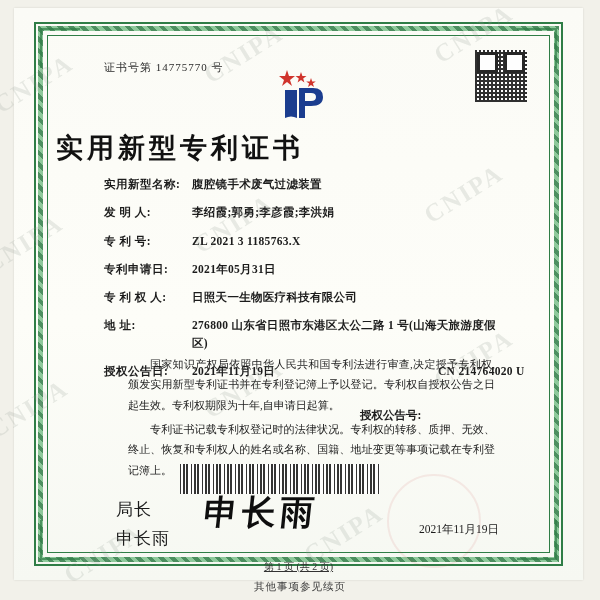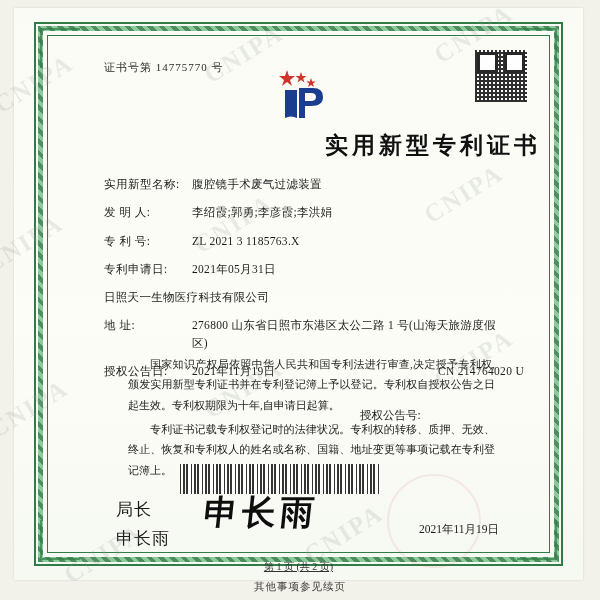--- a/index.html
+++ b/index.html
@@ -74,30 +74,30 @@
   }
   .qr::before{left:2px;top:2px;}
   .qr::after{right:2px;top:2px;}
 
   
   .emblem{
     position:absolute;left:50%;top:24px;transform:translateX(-50%);
     width:120px;height:56px;
   }
   .title{
-    position:absolute;left:0;right:0;top:86px;text-align:right;
-    font-family:"Liberation Serif","DejaVu Serif",serif;
-    font-size:23px;font-weight:bold;color:#111;letter-spacing:4px;
+    position:absolute;left:0;right:0;top:86px;text-align:left;
+    font-family:"Liberation Serif","DejaVu Serif",serif;
+    font-size:27px;font-weight:bold;color:#111;letter-spacing:4px;
   }
 
   
   .fields{
     position:absolute;left:48px;right:40px;top:132px;
     font-family:"Liberation Serif","DejaVu Serif",serif;
-    font-size:11.5px;color:#1c1c1c;
+    font-size:11.5px;color:#1c1c1c;font-weight:bold;
   }
   .frow{display:flex;align-items:flex-start;margin-bottom:11px;line-height:1.5;}
   .flabel{width:88px;flex:0 0 88px;letter-spacing:0.5px;}
   .fval{flex:1;letter-spacing:0.3px;}
   .frow.two .fval{flex:0 0 auto;width:168px;}
   .frow.two .flabel2{width:78px;flex:0 0 78px;margin-top:44px;}
 
   
   .paras{
     position:absolute;left:60px;right:46px;top:310px;
@@ -191,20 +191,21 @@
       </div>
       <div class="frow">
         <div class="flabel">专 利 号:</div>
         <div class="fval">ZL 2021 3 1185763.X</div>
       </div>
       <div class="frow">
         <div class="flabel">专利申请日:</div>
         <div class="fval">2021年05月31日</div>
       </div>
       <div class="frow">
+        <div class="flabel">专 利 权 人:</div>
         <div class="fval">日照天一生物医疗科技有限公司</div>
       </div>
       <div class="frow">
         <div class="flabel">地 址:</div>
         <div class="fval">276800 山东省日照市东港区太公二路 1 号(山海天旅游度假区)</div>
       </div>
       <div class="frow two">
         <div class="flabel">授权公告日:</div>
         <div class="fval">2021年11月19日</div>
         <div class="flabel2">授权公告号:</div>

